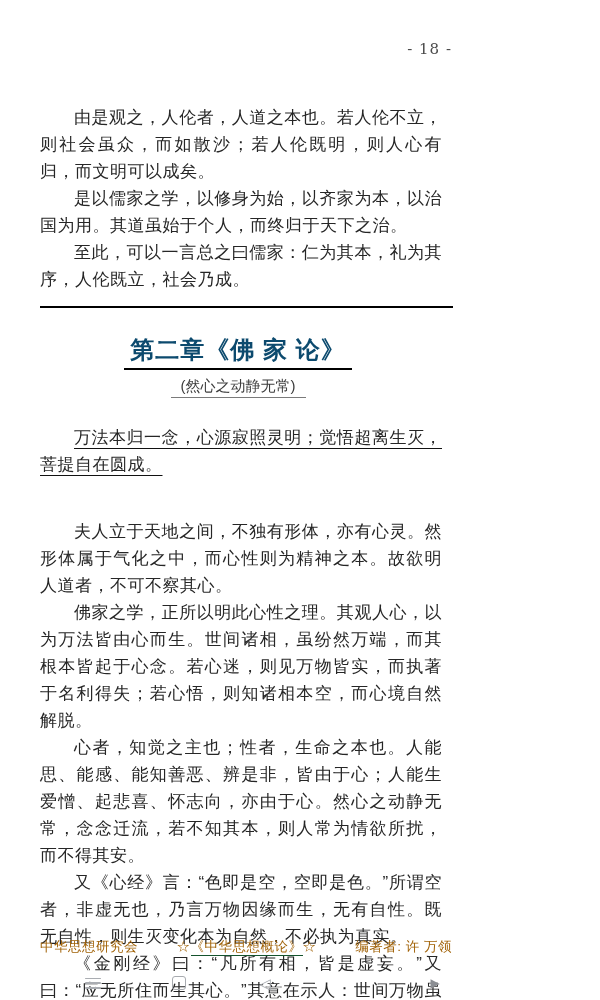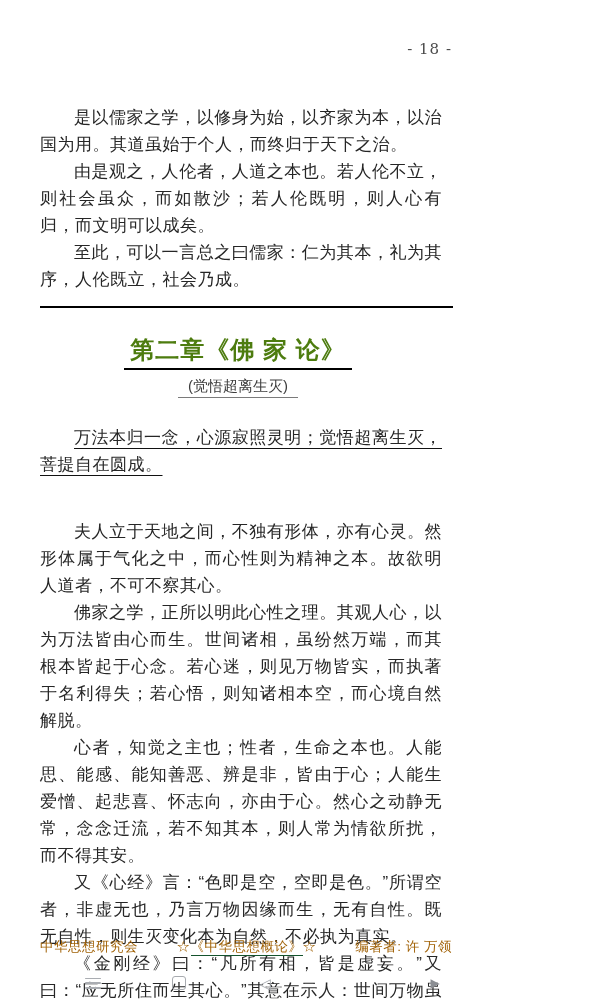--- a/index.html
+++ b/index.html
@@ -41,21 +41,21 @@
     height: 0;
   }
   .chapter-head {
     margin-top: 26px;
     text-align: center;
   }
   .chapter-head .title {
     display: inline-block;
     font-size: 24px;
     font-weight: bold;
-    color: #4d7c0f;
+    color: #0c4a6e;
     letter-spacing: 1px;
     padding: 0 6px 2px 6px;
     border-bottom: 2px solid #000000;
   }
   .chapter-sub {
     margin-top: 7px;
     text-align: center;
   }
   .chapter-sub .subtitle {
     display: inline-block;
@@ -144,33 +144,33 @@
   }
 </style>
 </head>
 <body>
 
 <div class="screen">
 
   <div class="page-number">- 18 -</div>
 
   <div class="intro textblock">
+    <p>由是观之，人伦者，人道之本也。若人伦不立，则社会虽众，而如散沙；若人伦既明，则人心有归，而文明可以成矣。</p>
     <p>是以儒家之学，以修身为始，以齐家为本，以治国为用。其道虽始于个人，而终归于天下之治。</p>
-    <p>由是观之，人伦者，人道之本也。若人伦不立，则社会虽众，而如散沙；若人伦既明，则人心有归，而文明可以成矣。</p>
     <p>至此，可以一言总之曰儒家：仁为其本，礼为其序，人伦既立，社会乃成。</p>
   </div>
 
   <div class="separator"></div>
 
   <div class="chapter-head">
     <span class="title">第二章《佛 家 论》</span>
   </div>
 
   <div class="chapter-sub">
-    <span class="subtitle">(觉悟超离生灭)</span>
+    <span class="subtitle">(然心之动静无常)</span>
   </div>
 
   <div class="main textblock">
     <p class="epigraph"><span class="underlined">万法本归一念，心源寂照灵明；觉悟超离生灭，菩提自在圆成。</span></p>
     <p>夫人立于天地之间，不独有形体，亦有心灵。然形体属于气化之中，而心性则为精神之本。故欲明人道者，不可不察其心。</p>
     <p>佛家之学，正所以明此心性之理。其观人心，以为万法皆由心而生。世间诸相，虽纷然万端，而其根本皆起于心念。若心迷，则见万物皆实，而执著于名利得失；若心悟，则知诸相本空，而心境自然解脱。</p>
     <p>心者，知觉之主也；性者，生命之本也。人能思、能感、能知善恶、辨是非，皆由于心；人能生爱憎、起悲喜、怀志向，亦由于心。然心之动静无常，念念迁流，若不知其本，则人常为情欲所扰，而不得其安。</p>
     <p>又《心经》言：“色即是空，空即是色。”所谓空者，非虚无也，乃言万物因缘而生，无有自性。既无自性，则生灭变化本为自然，不必执为真实。</p>
     <p>《金刚经》曰：“凡所有相，皆是虚妄。”又曰：“应无所住而生其心。”其意在示人：世间万物虽现于眼前，而不可执为永恒之实；人心若不执著，则可超越生灭之苦。</p>
   </div>

